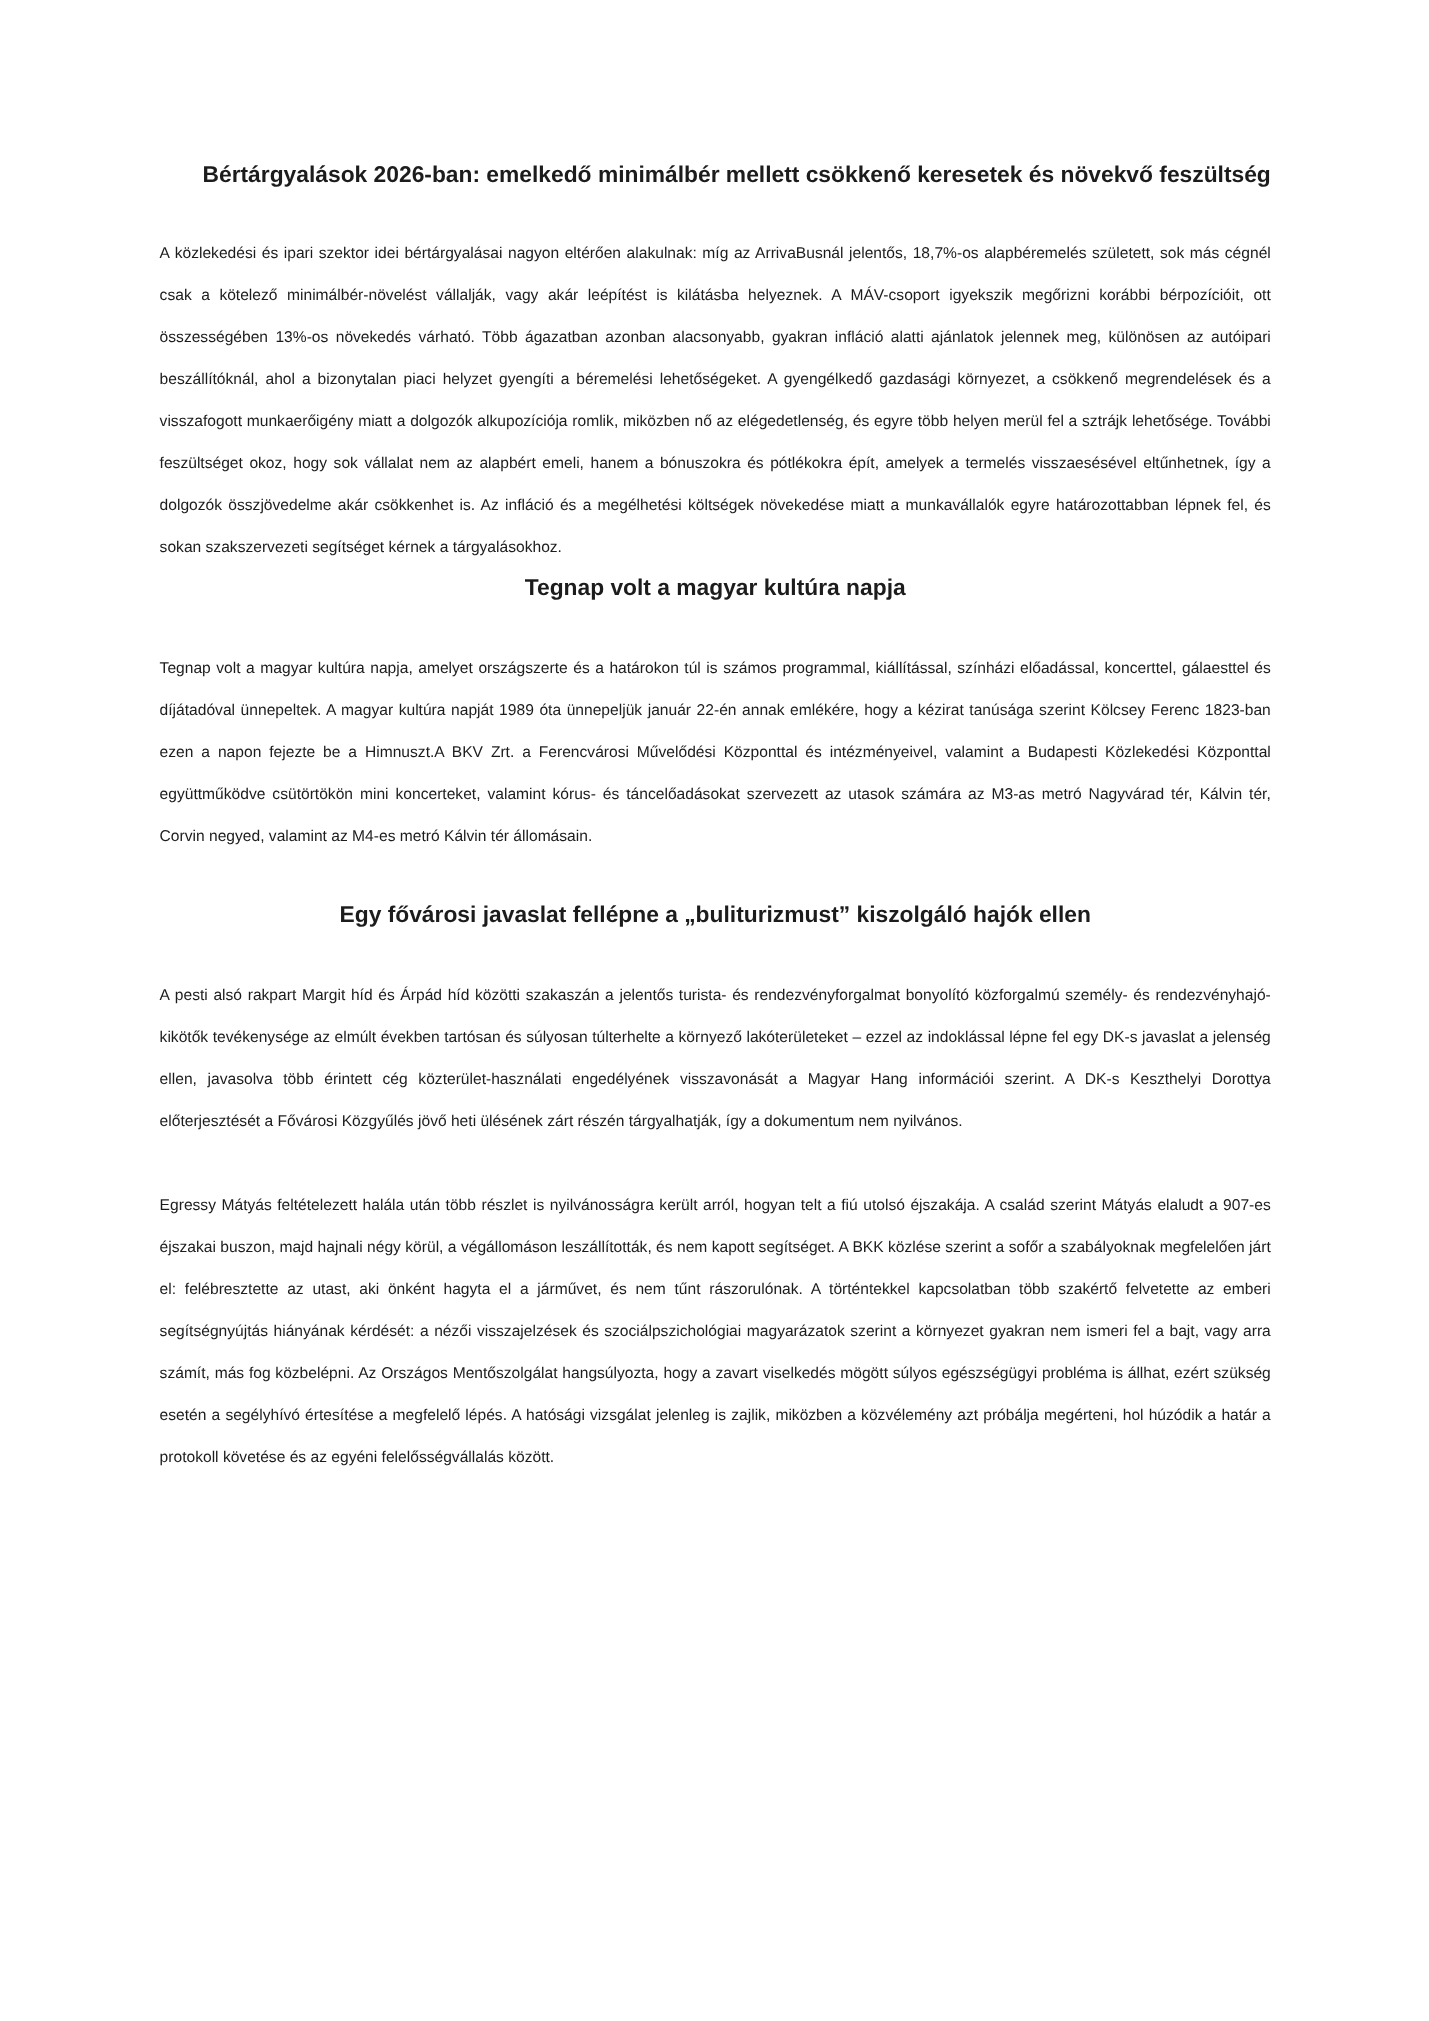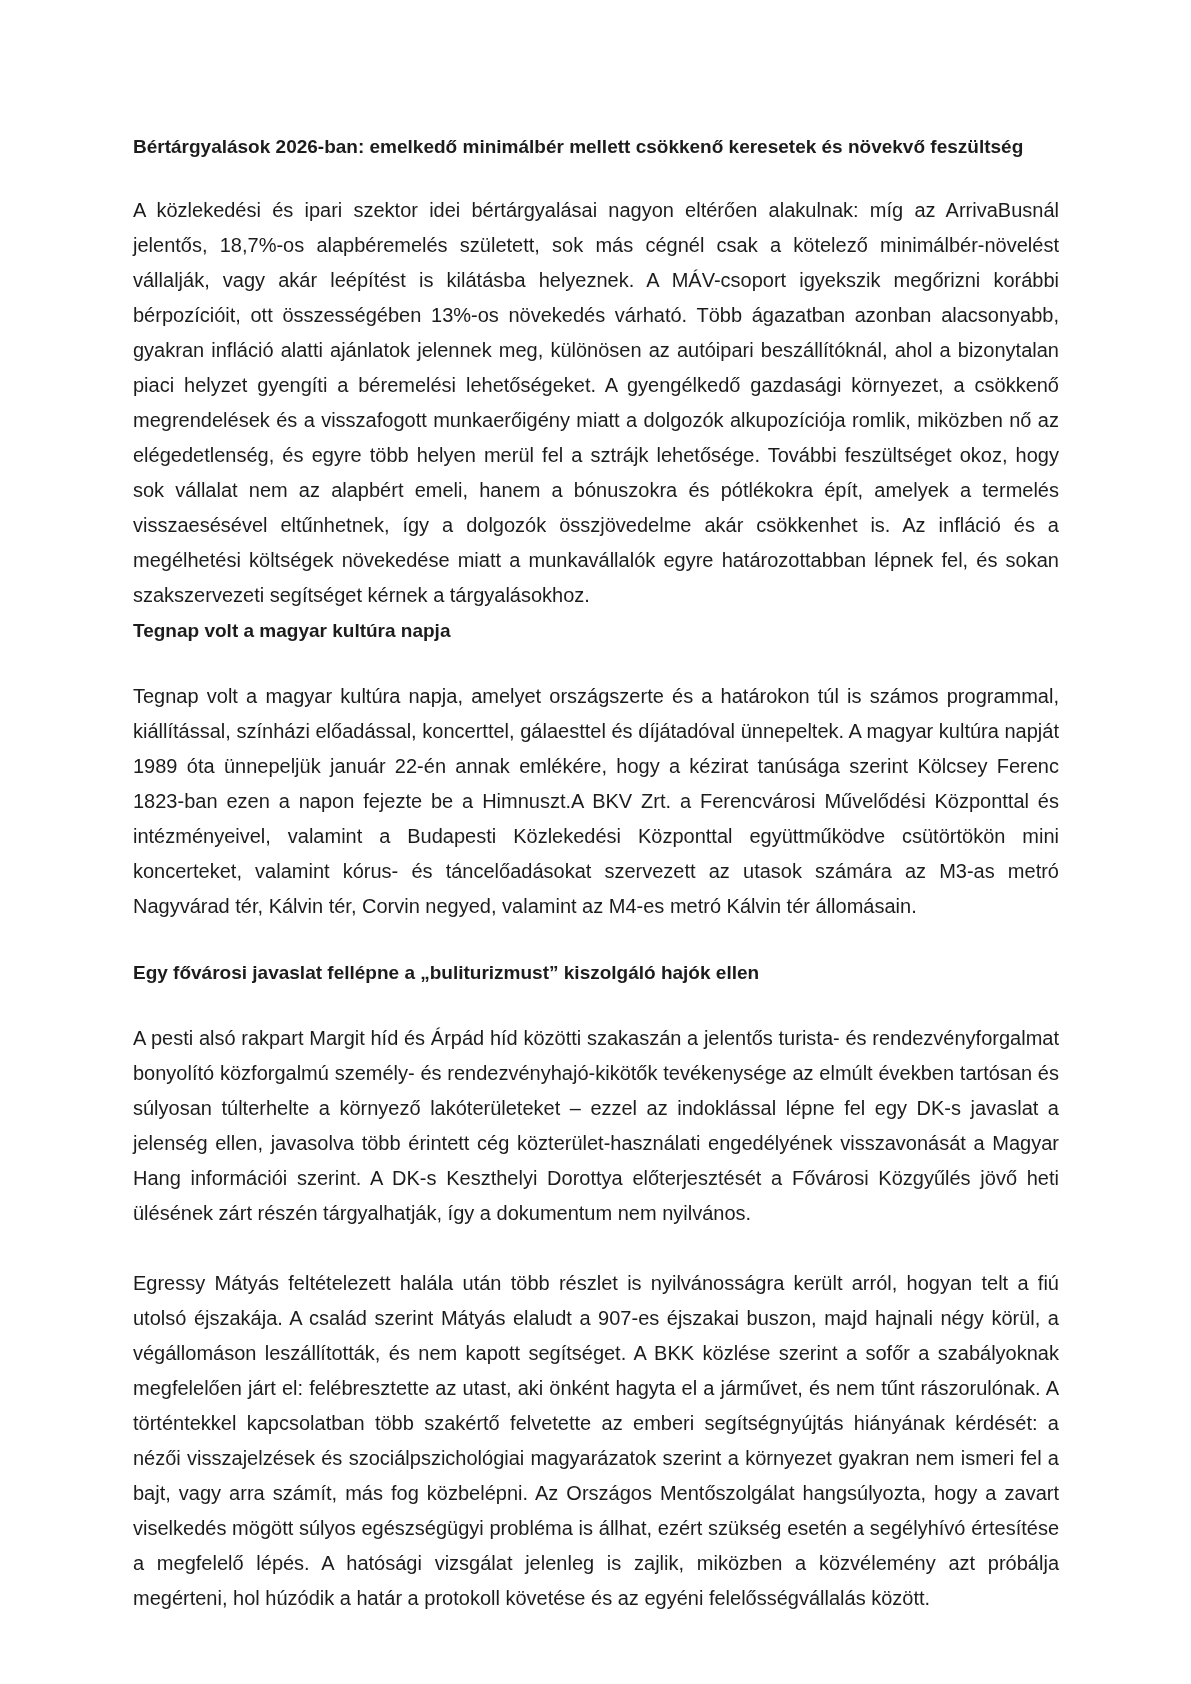--- a/index.html
+++ b/index.html
@@ -16,35 +16,35 @@
     padding: 133px 132px 0 133px;
     font-family: "Liberation Sans", "DejaVu Sans", sans-serif;
     color: #1c1c1c;
     overflow: hidden;
   }
   .doc-title {
     font-size: 19px;
     font-weight: bold;
     line-height: 27px;
     margin: 0 0 33px 0;
-    text-align: left;
+    text-align: right;
   }
   .para {
-    font-size: 20px;
+    font-size: 13px;
     line-height: 35px;
     text-align: justify;
     text-justify: inter-word;
     margin: 0 0 35px 0;
   }
   .section-heading {
     font-size: 19px;
     font-weight: bold;
     line-height: 27px;
     margin: 0 0 35px 0;
-    text-align: left;
+    text-align: center;
   }
   .section-heading.tight {
     
     margin-top: -31px;
   }
 </style>
 </head>
 <body>
 
 <div class="page">

